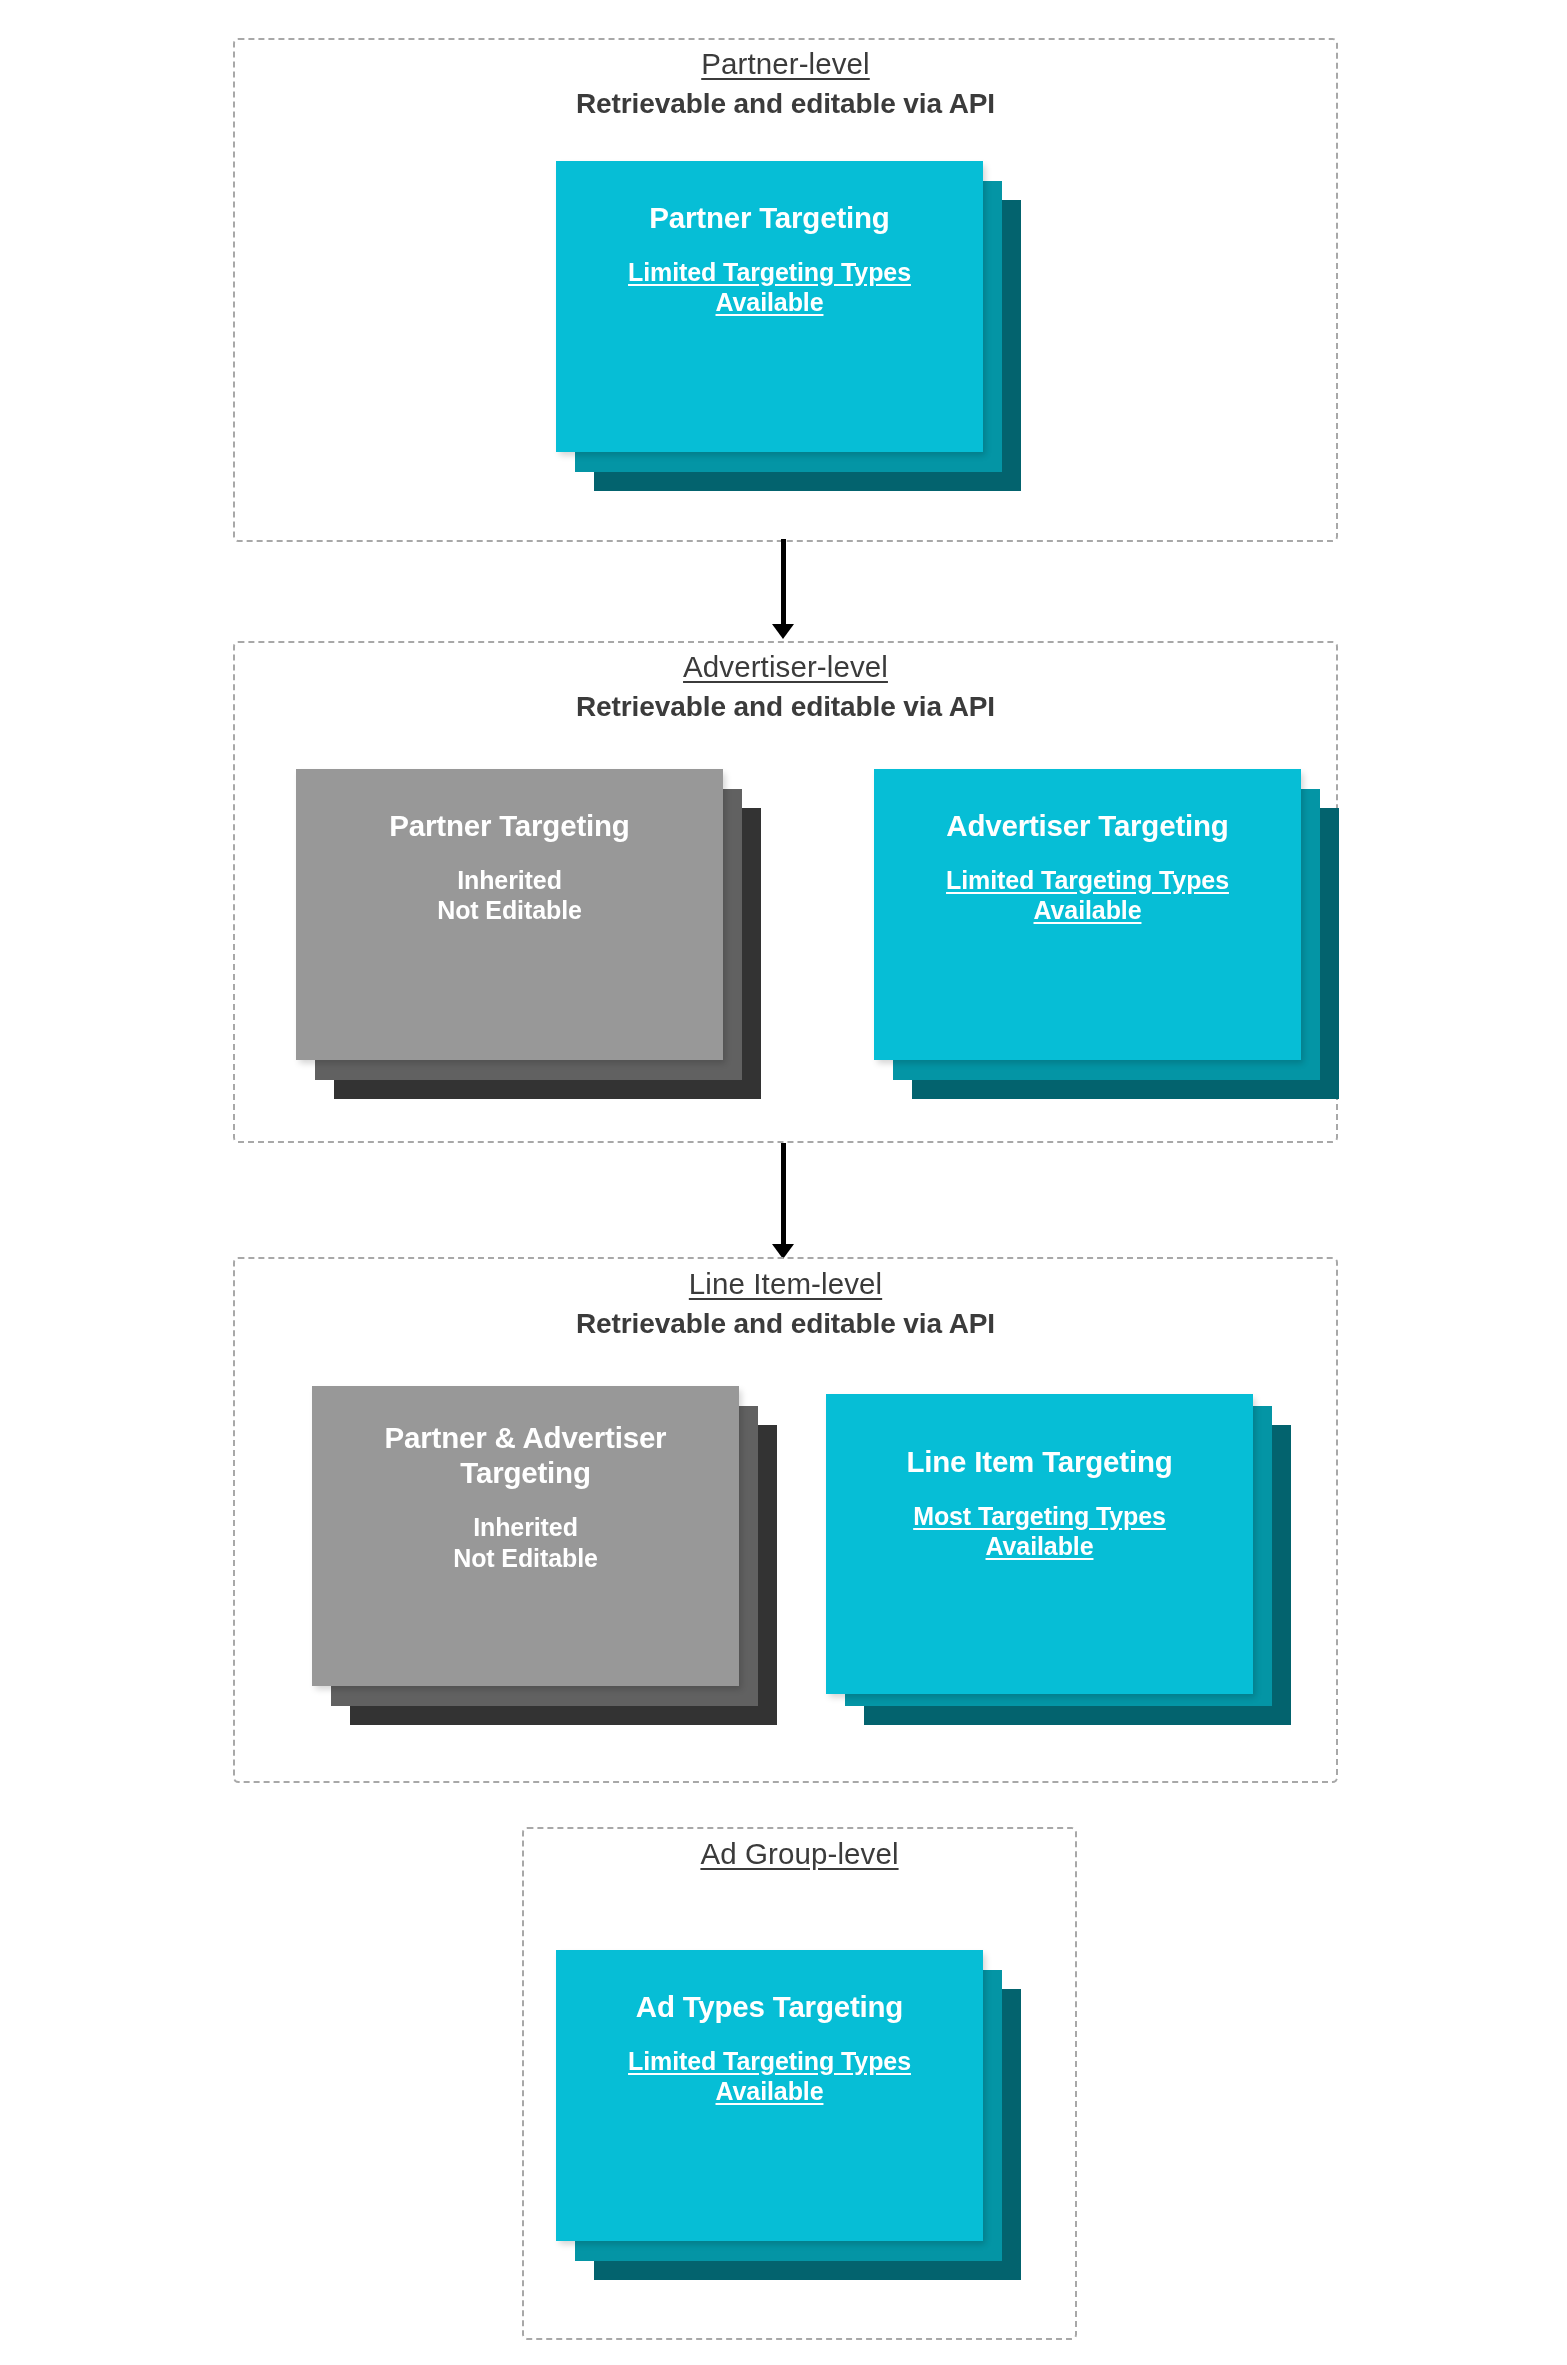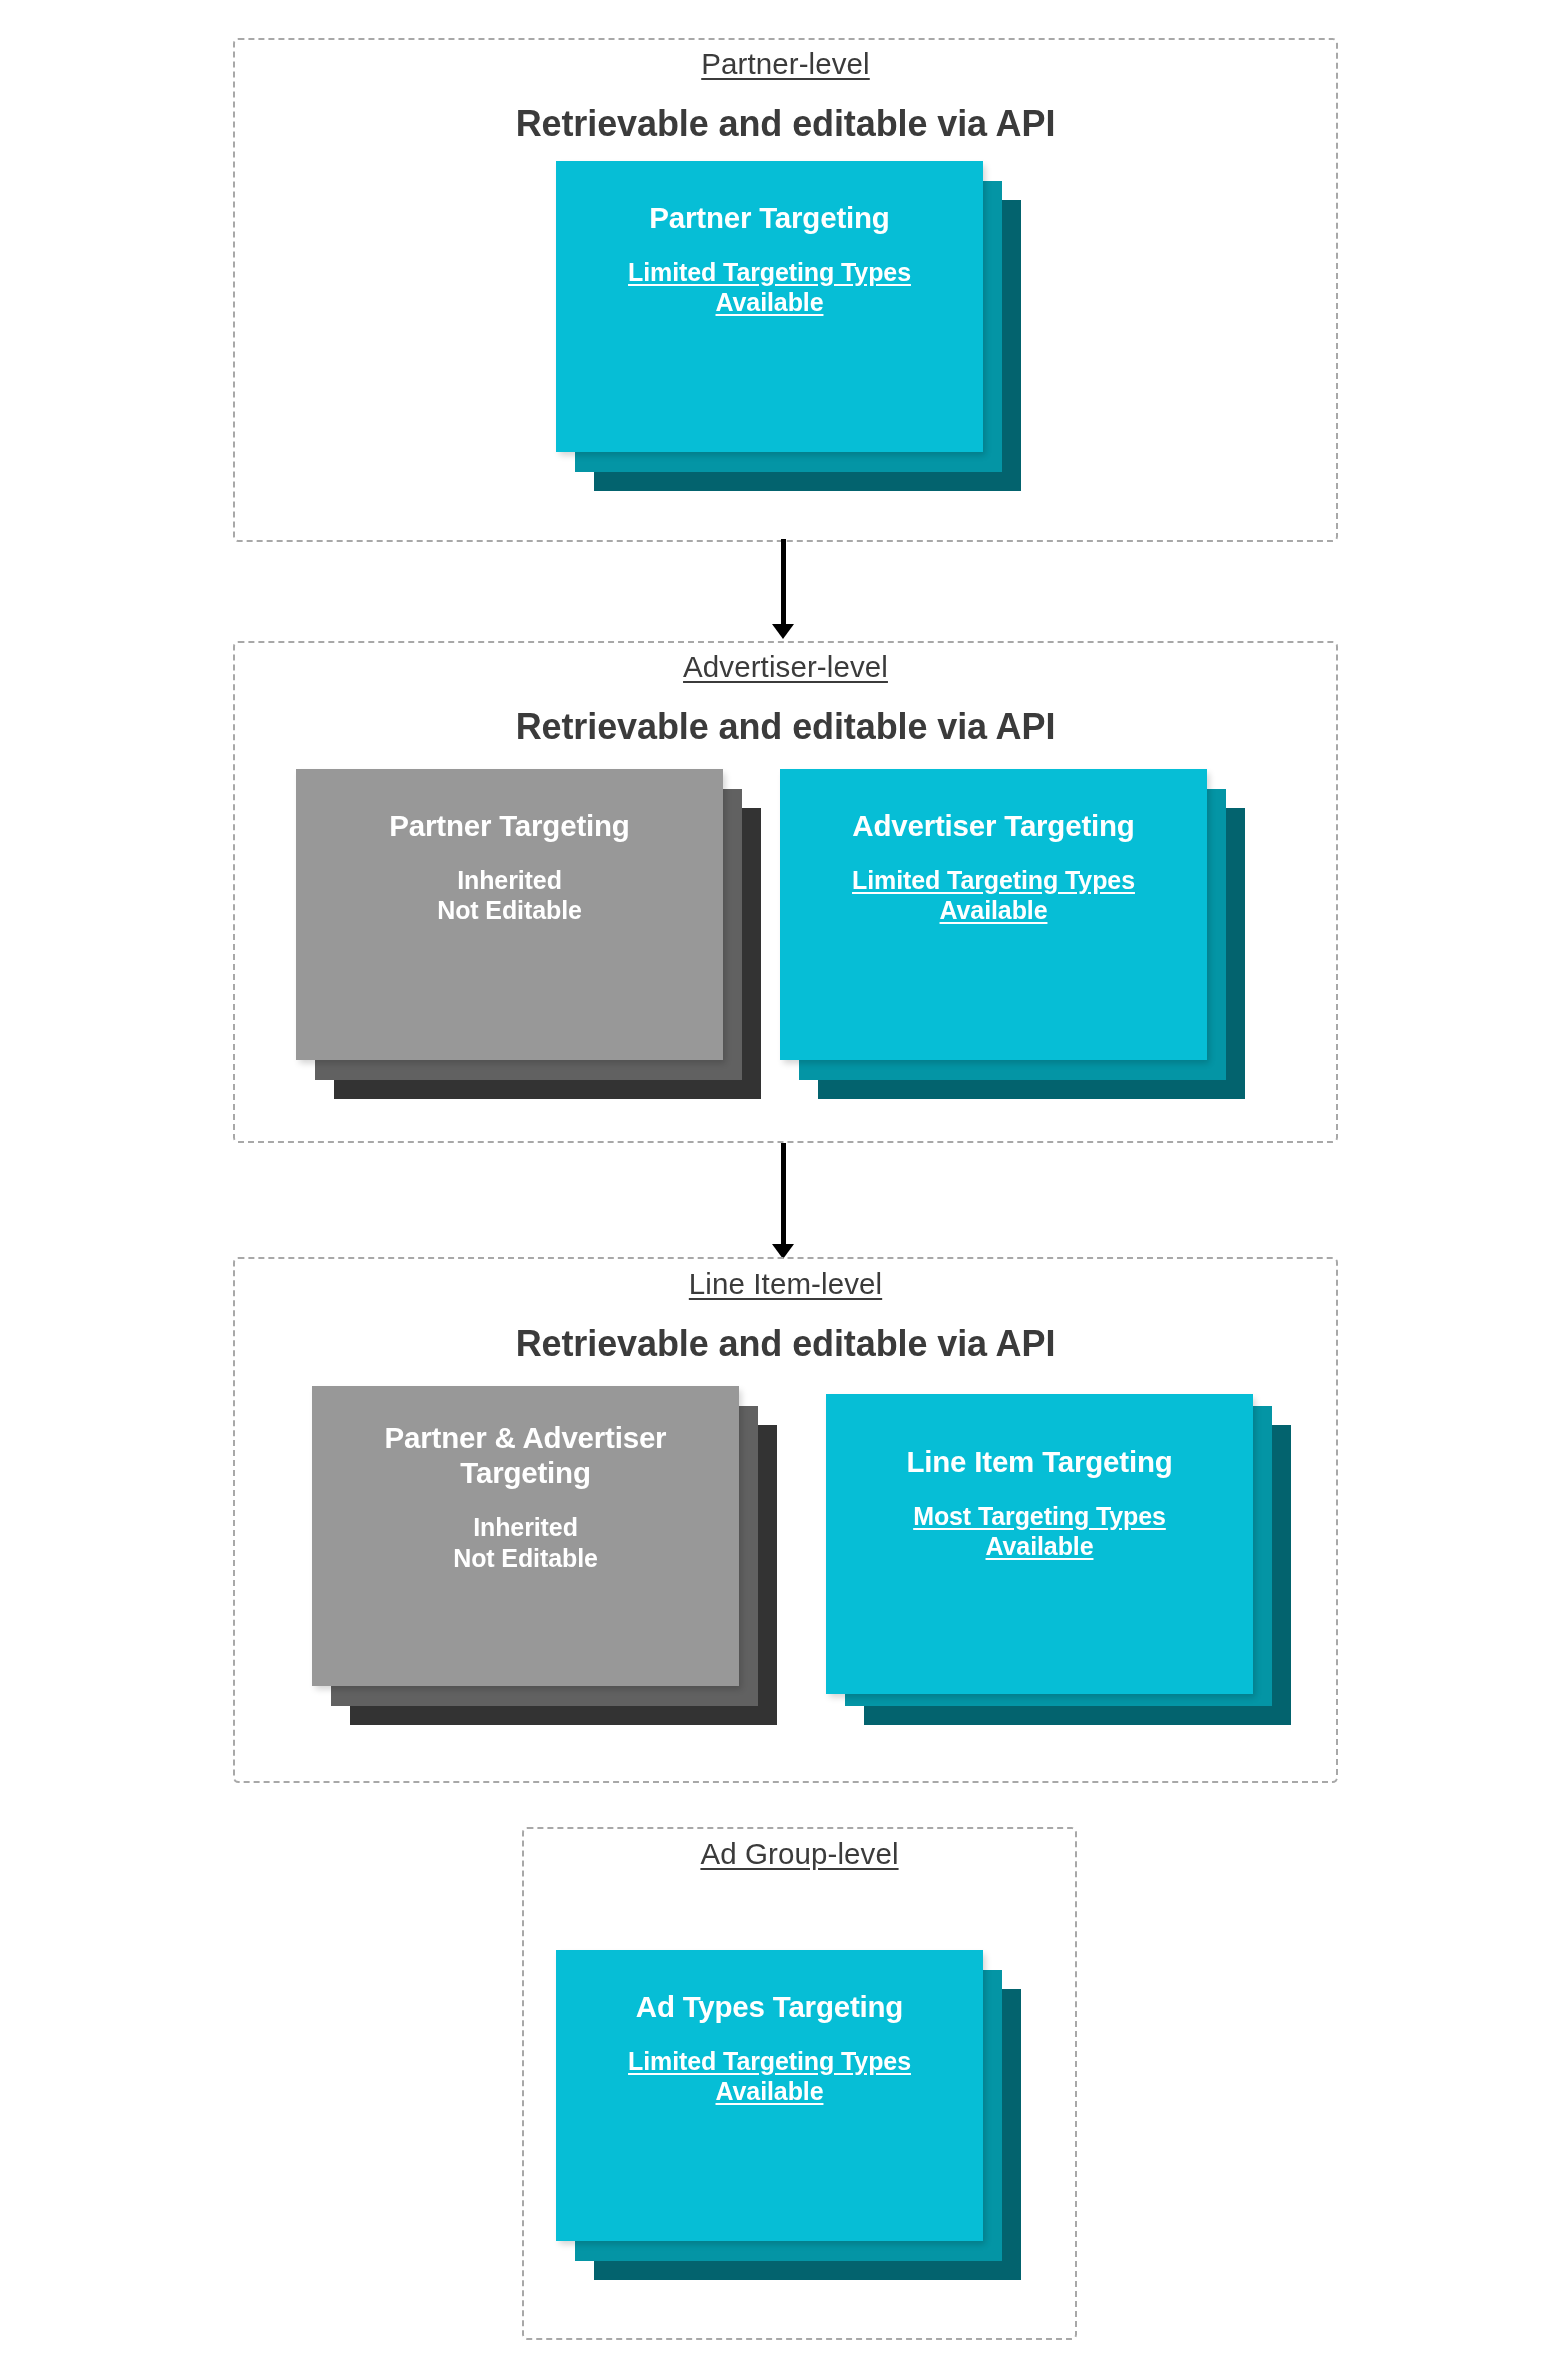--- a/index.html
+++ b/index.html
@@ -28,24 +28,24 @@
     display:inline-block;
     font-size:29.5px;
     font-weight:400;
     color:#3b3b3b;
     text-decoration:underline;
     text-underline-offset:3.6px;
     letter-spacing:0.1px;
   }
   .level-api {
     display:block;
-    font-size:36px;
+    font-size:28px;
     font-weight:700;
     color:#3b3b3b;
-    margin-top:21px;
+    margin-top:5px;
     letter-spacing:-0.1px;
   }
   .level-api.alert { color:#f92b06; }
 
   
   .stack { position:absolute; }
   .stack .layer {
     position:absolute;
     border-radius:0;
   }
@@ -136,21 +136,21 @@
   <div class="stack gray" style="left:296px; top:769px; width:464px; height:348px;">
     <div class="layer back2" style="left:38px; top:39px; width:427px; height:291px;"></div>
     <div class="layer back1" style="left:19px; top:19.6px; width:427px; height:291px;"></div>
     <div class="layer front" style="left:0; top:0; width:427px; height:291px;">
       <div class="card-title" style="font-size:29.5px; margin-top:39px;">Partner Targeting</div>
       <div class="card-sub" style="font-size:25px; margin-top:21.4px;">Inherited</div>
       <div class="card-sub" style="font-size:25px;">Not Editable</div>
     </div>
   </div>
 
-  <div class="stack cyan" style="left:780px; top:769px; width:464px; height:348px;">
+  <div class="stack cyan" style="left:874px; top:769px; width:464px; height:348px;">
     <div class="layer back2" style="left:38px; top:39px; width:427px; height:291px;"></div>
     <div class="layer back1" style="left:19px; top:19.6px; width:427px; height:291px;"></div>
     <div class="layer front" style="left:0; top:0; width:427px; height:291px;">
       <div class="card-title" style="font-size:29.5px; margin-top:39px;">Advertiser Targeting</div>
       <div class="card-sub u" style="font-size:25px; margin-top:21.4px;">Limited Targeting Types</div>
       <div class="card-sub u" style="font-size:25px;">Available</div>
     </div>
   </div>
 
   <div class="arrow" style="left:772px; top:1143px; width:23px; height:116px;">

